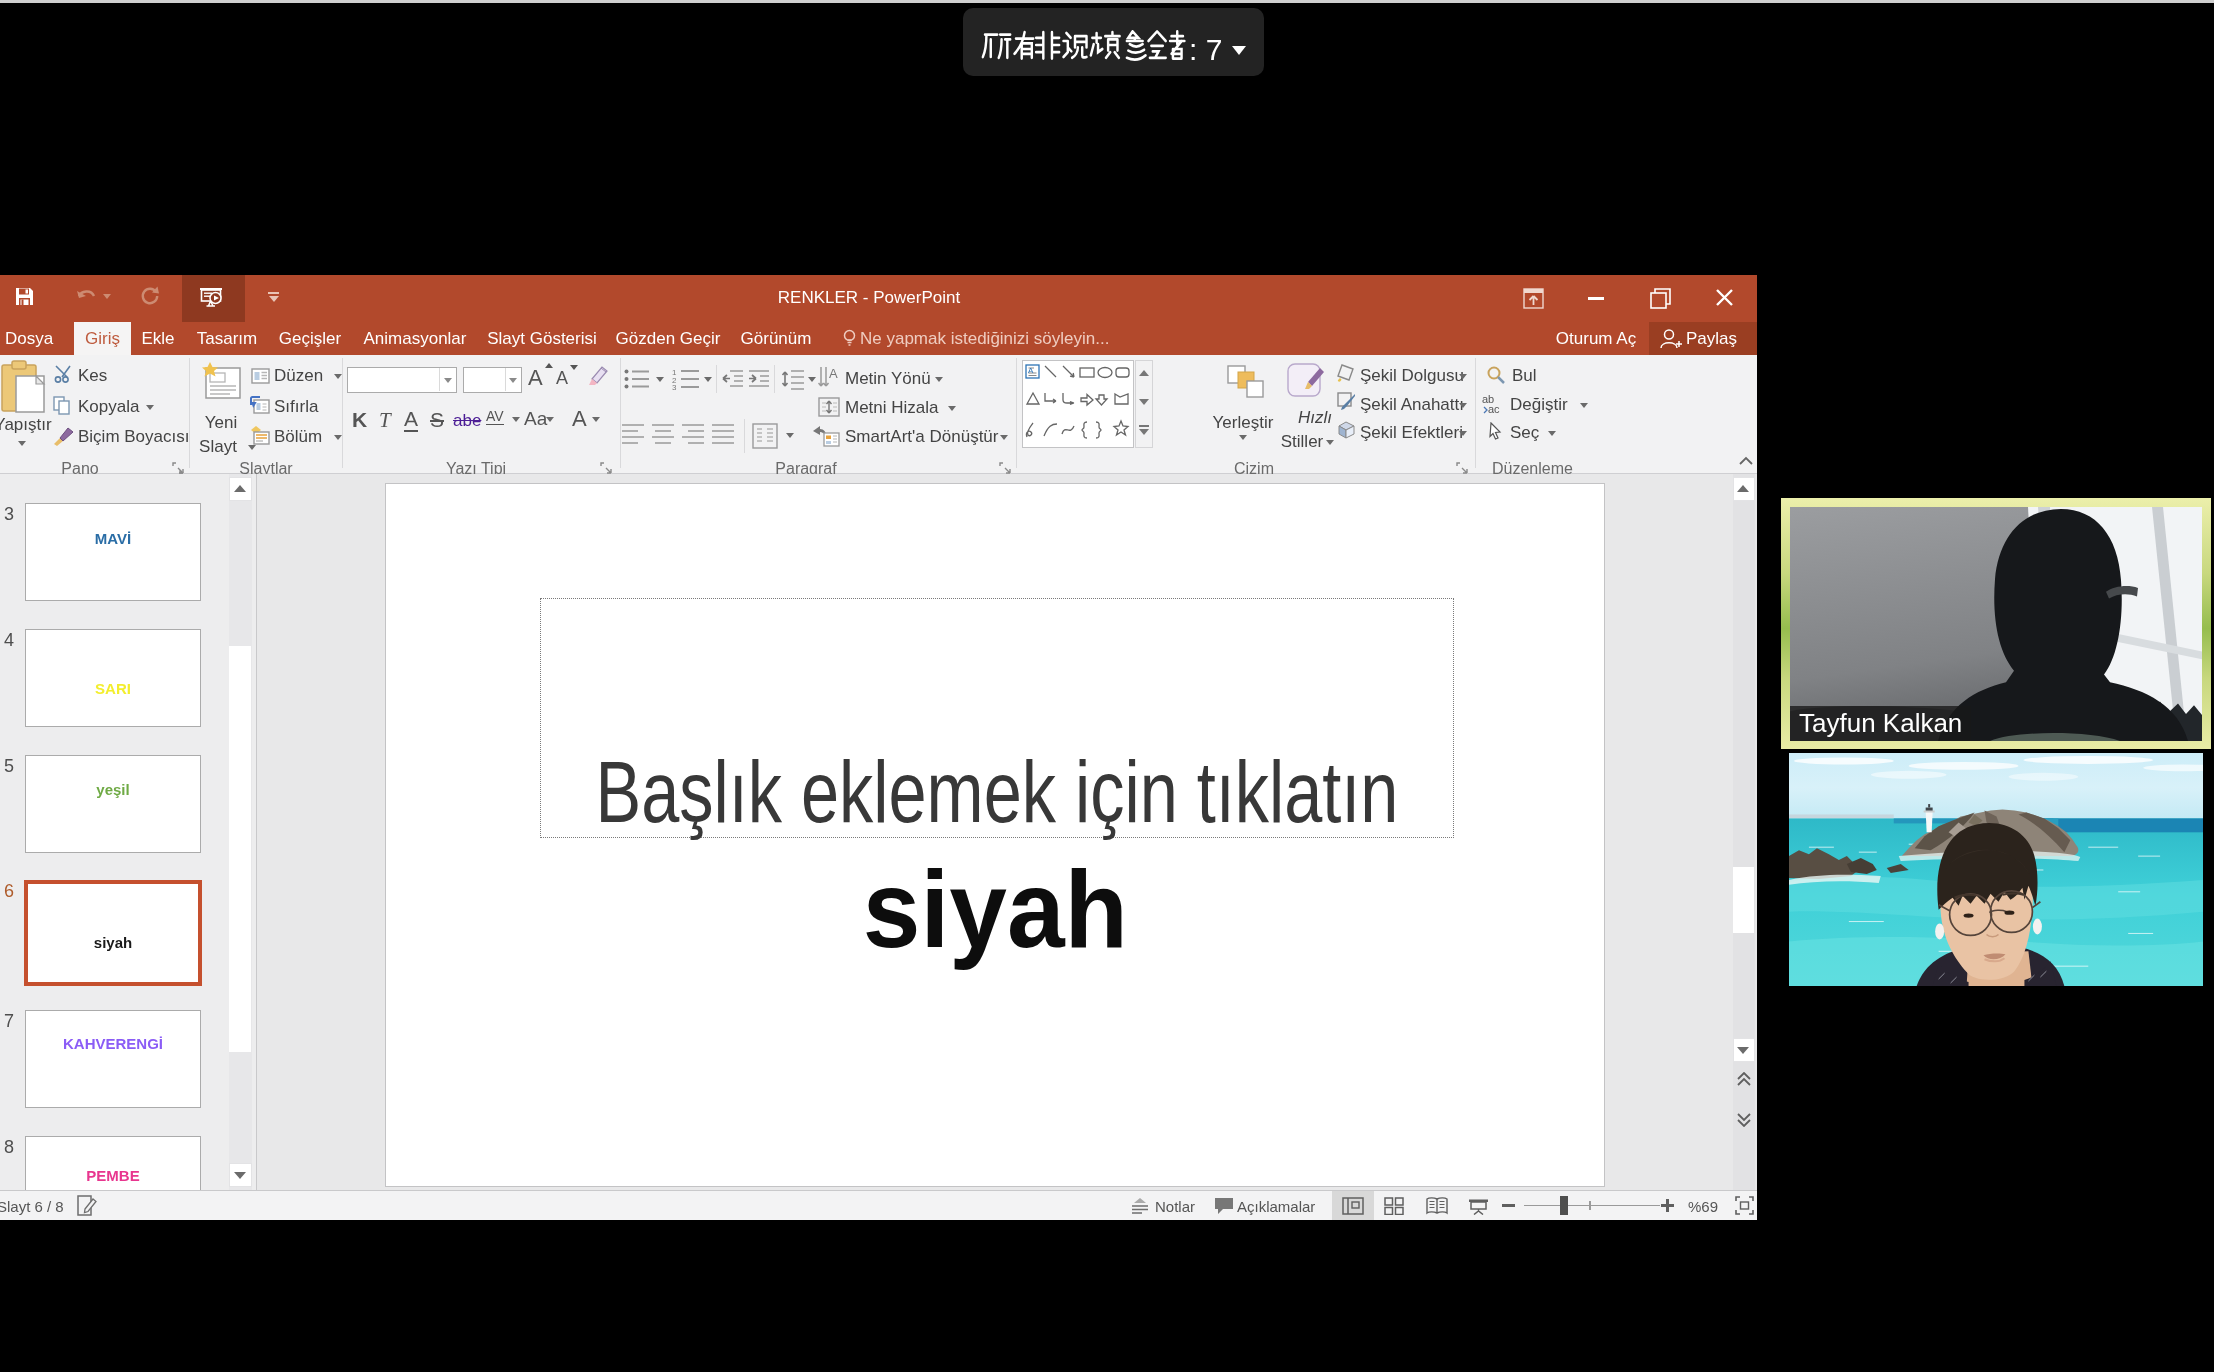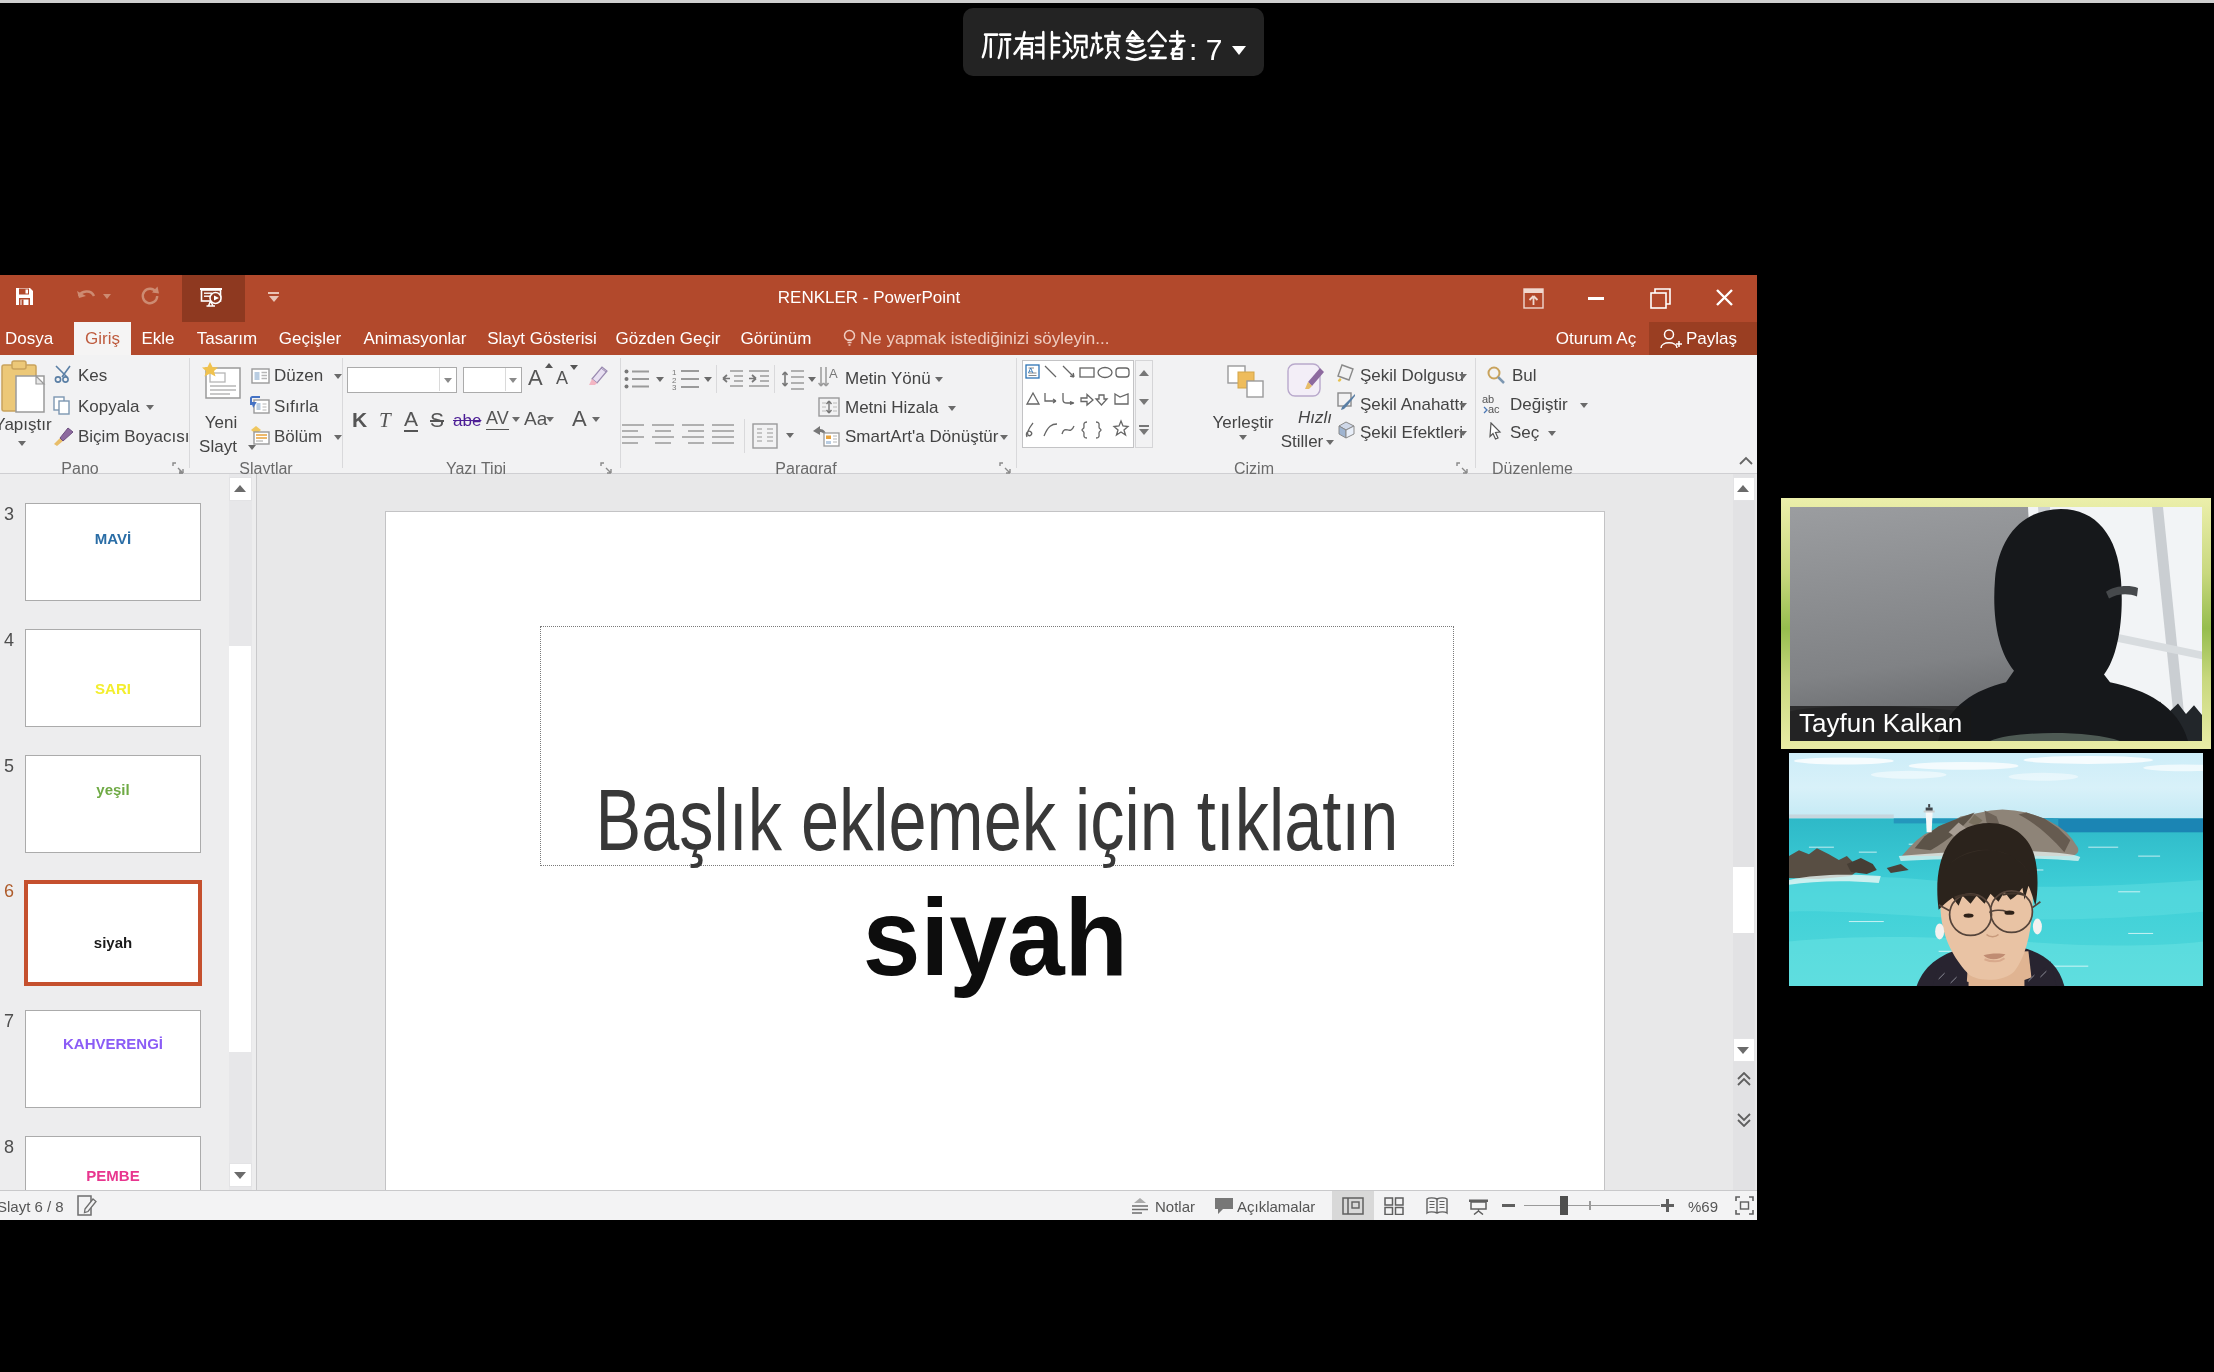--- a/index.html
+++ b/index.html
@@ -210,21 +210,21 @@
     <svg class="abs" style="left:588px;top:10px" width="22" height="22" viewBox="0 0 22 22">
       <path d="M4 14 L14 2 L19 6 L9 18 Z" fill="#e8e0f2" stroke="#9a8ab0" stroke-width="1.2"></path>
       <path d="M4 14 L9 18 L7 20 L1 20 Z" fill="#f3b6c3"></path>
       <path d="M13 3 L18 7" stroke="#9a8ab0" stroke-width="1"></path>
     </svg>
     <div class="rt" style="left:352px;top:53px;font-size:21px;font-weight:bold;color:#555;">K</div>
     <div class="rt" style="left:379px;top:53px;font-size:21px;font-style:italic;color:#555;font-family:'Liberation Serif',serif;">T</div>
     <div class="rt" style="left:404px;top:53px;font-size:21px;color:#555;border-bottom:2px solid #555;line-height:22px;">A</div>
     <div class="rt" style="left:430px;top:53px;font-size:21px;color:#555;text-decoration:line-through;">S</div>
     <div class="rt" style="left:453px;top:56px;font-size:17px;color:#4c1d95;text-decoration:line-through;">abe</div>
-    <div class="rt" style="left:486px;top:53px;font-size:18px;color:#555;border-bottom:1.5px solid #555;">AV</div>
+    <div class="rt" style="left:486px;top:53px;font-size:14px;color:#555;border-bottom:1.5px solid #555;">AV</div>
     <div class="dd" style="left:512px;top:62px;"></div>
     <div class="rt" style="left:524px;top:53px;font-size:19px;color:#555;">Aa</div>
     <div class="dd" style="left:546px;top:62px;"></div>
     <div class="rt" style="left:572px;top:51px;font-size:22px;color:#555;">A</div>
     <div class="dd" style="left:592px;top:62px;"></div>
     <div class="rlabel" style="left:436px;top:105px;width:80px;">Yazı Tipi</div>
     <svg class="abs" style="left:600px;top:107px" width="13" height="13" viewBox="0 0 13 13">
       <path d="M1 4 V1 H4 M11 11 L6 6 M11 11 L11 7 M11 11 L7 11" stroke="#8a8a8a" stroke-width="1.4" fill="none"></path>
     </svg>
     <div class="vsep" style="left:620px;"></div>
@@ -430,21 +430,21 @@
       <div class="sbtn" style="left:229px;top:3px;width:21px;height:22px;">
           <div class="arr-u" style="left:4px;top:7px;"></div>
         </div>
       <div class="abs" style="left:229px;top:172px;width:22px;height:406px;background:#fff;"></div>
       <div class="sbtn" style="left:229px;top:689px;width:21px;height:22px;">
           <div class="arr-d" style="left:4px;top:8px;"></div>
         </div>
     </div>
     <div class="abs" id="editor">
 
-      <div class="abs" style="left:386px;top:10px;width:1218px;height:702px;background:#fff;box-shadow:0 0 0 1px #c3c3c5;margin-top:28px;">
+      <div class="abs" style="left:386px;top:10px;width:1218px;height:702px;background:#fff;box-shadow:0 0 0 1px #c3c3c5;">
         <div class="abs" style="left:154px;top:114px;width:912px;height:238px;border:1px dotted #7a7a7a;"></div>
         <div class="abs" style="left:154px;top:114px;width:914px;height:240px;text-align:center;">
           <div id="bas" style="position:absolute;left:50%;bottom:-4px;transform:translateX(-50%) scaleX(0.787);transform-origin:center bottom;font-size:87px;color:#383838;font-weight:400;white-space:nowrap;">Başlık eklemek için tıklatın</div>
         </div>
         <div class="abs" style="left:0px;top:362px;width:1218px;text-align:center;font-size:109px;font-weight:bold;color:#0d0d0d;"><span style="display:inline-block;transform:scaleX(0.951);">siyah</span></div>
       </div>
 
       <div class="abs" style="left:1733px;top:0;width:22px;height:716px;background:#e2e2e4;"></div>
       <div class="sbtn" style="left:1733px;top:3px;width:20px;height:22px;">
           <div class="arr-u" style="left:3px;top:7px;"></div>

